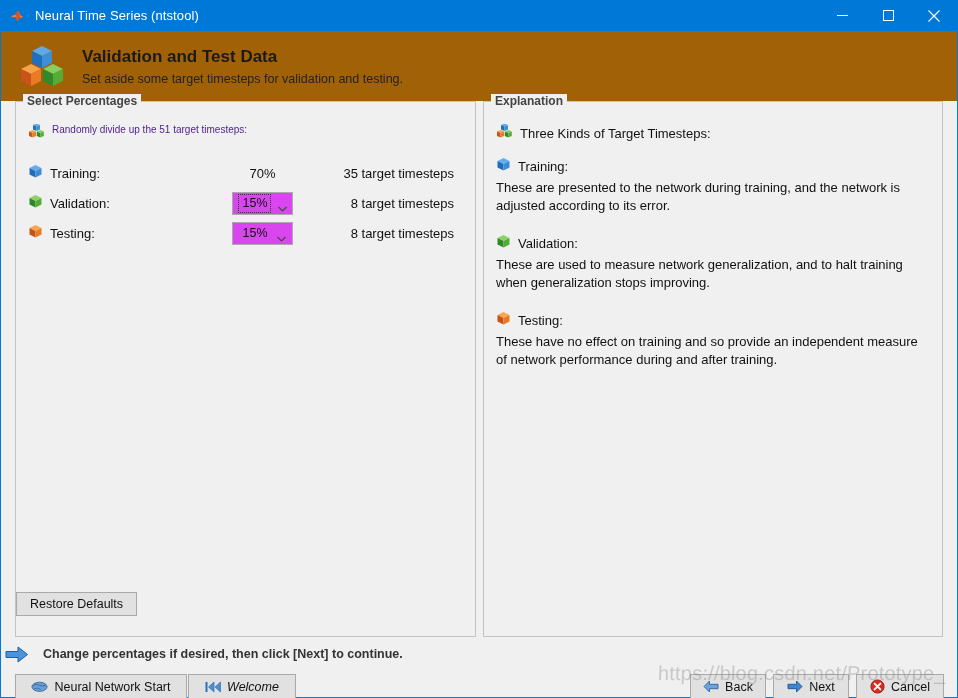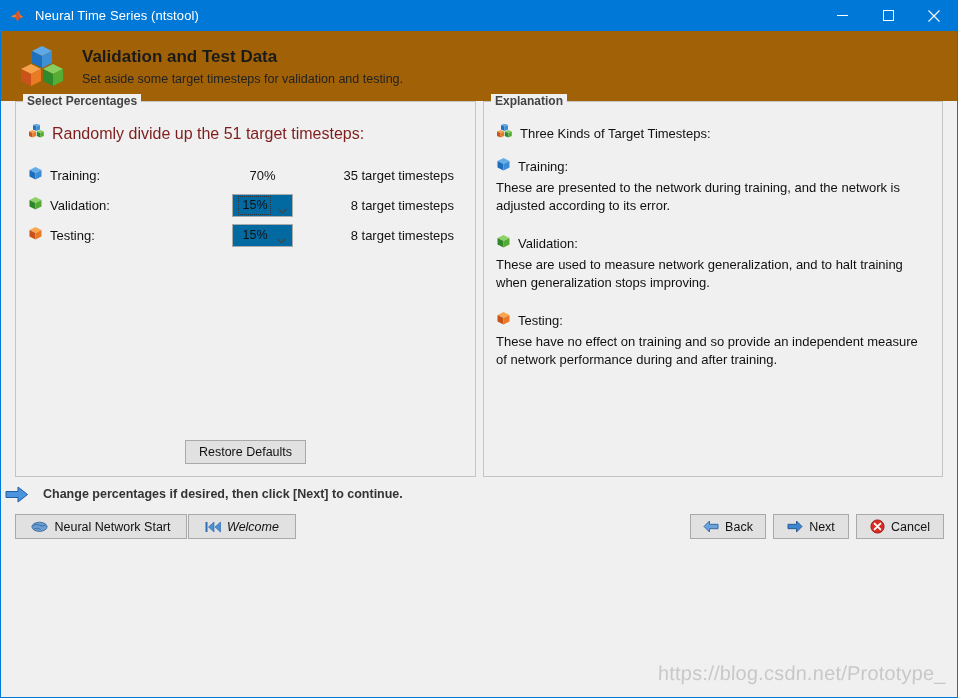--- a/index.html
+++ b/index.html
@@ -89,21 +89,21 @@
   }
   .header-text p {
     font-size: 12.5px;
     color: #222;
     line-height: 16px;
   }
 
   
   .panels {
     flex: 0 0 auto;
-    height: 376px;
+    height: 536px;
     display: flex;
     padding: 0 14px;
     gap: 7px;
   }
   .group {
     position: relative;
     border: 1px solid #c4c4c4;
     background: #f0f0f0;
     padding-top: 10px;
   }
@@ -117,24 +117,23 @@
     padding: 0 4px;
     font-size: 12px;
     font-weight: bold;
     color: #444;
     white-space: nowrap;
   }
 
   
   .row-intro {
     display: flex;
-    align-items: center;
     padding: 12px 0 0 12px;
-    font-size: 16px;
-    color: #7f1d1d;
+    font-size: 10px;
+    color: #4c1d95;
   }
   .row-intro .ico3 { margin-right: 7px; }
 
   .pct-table {
     margin-top: 16px;
     padding-left: 12px;
   }
   .pct-row {
     display: flex;
     align-items: center;
@@ -158,21 +157,21 @@
     width: 150px;
     text-align: right;
     font-size: 13px;
     color: #111;
   }
 
   .combo {
     width: 61px;
     height: 23px;
     border: 1px solid #aaa;
-    background: #0369a1;
+    background: #d946ef;
     display: flex;
     align-items: center;
     justify-content: center;
     position: relative;
     margin: 0 auto;
   }
   .combo .inner {
     display: flex;
     align-items: center;
     padding: 1px 2px 1px 3px;
@@ -186,23 +185,22 @@
     line-height: 15px;
   }
   .combo .chev {
     margin-left: 7px;
     width: 9px; height: 6px;
   }
 
   .restore-wrap {
     position: absolute;
     left: 0; right: 0;
-    bottom: 12px;
-    display: flex;
-    justify-content: center;
+    bottom: 20px;
+    display: flex;
   }
   .btn {
     background: #e1e1e1;
     border: 1px solid #a9a9a9;
     font-size: 12.5px;
     color: #111;
     height: 24px;
     padding: 0 13px;
     display: inline-flex;
     align-items: center;

